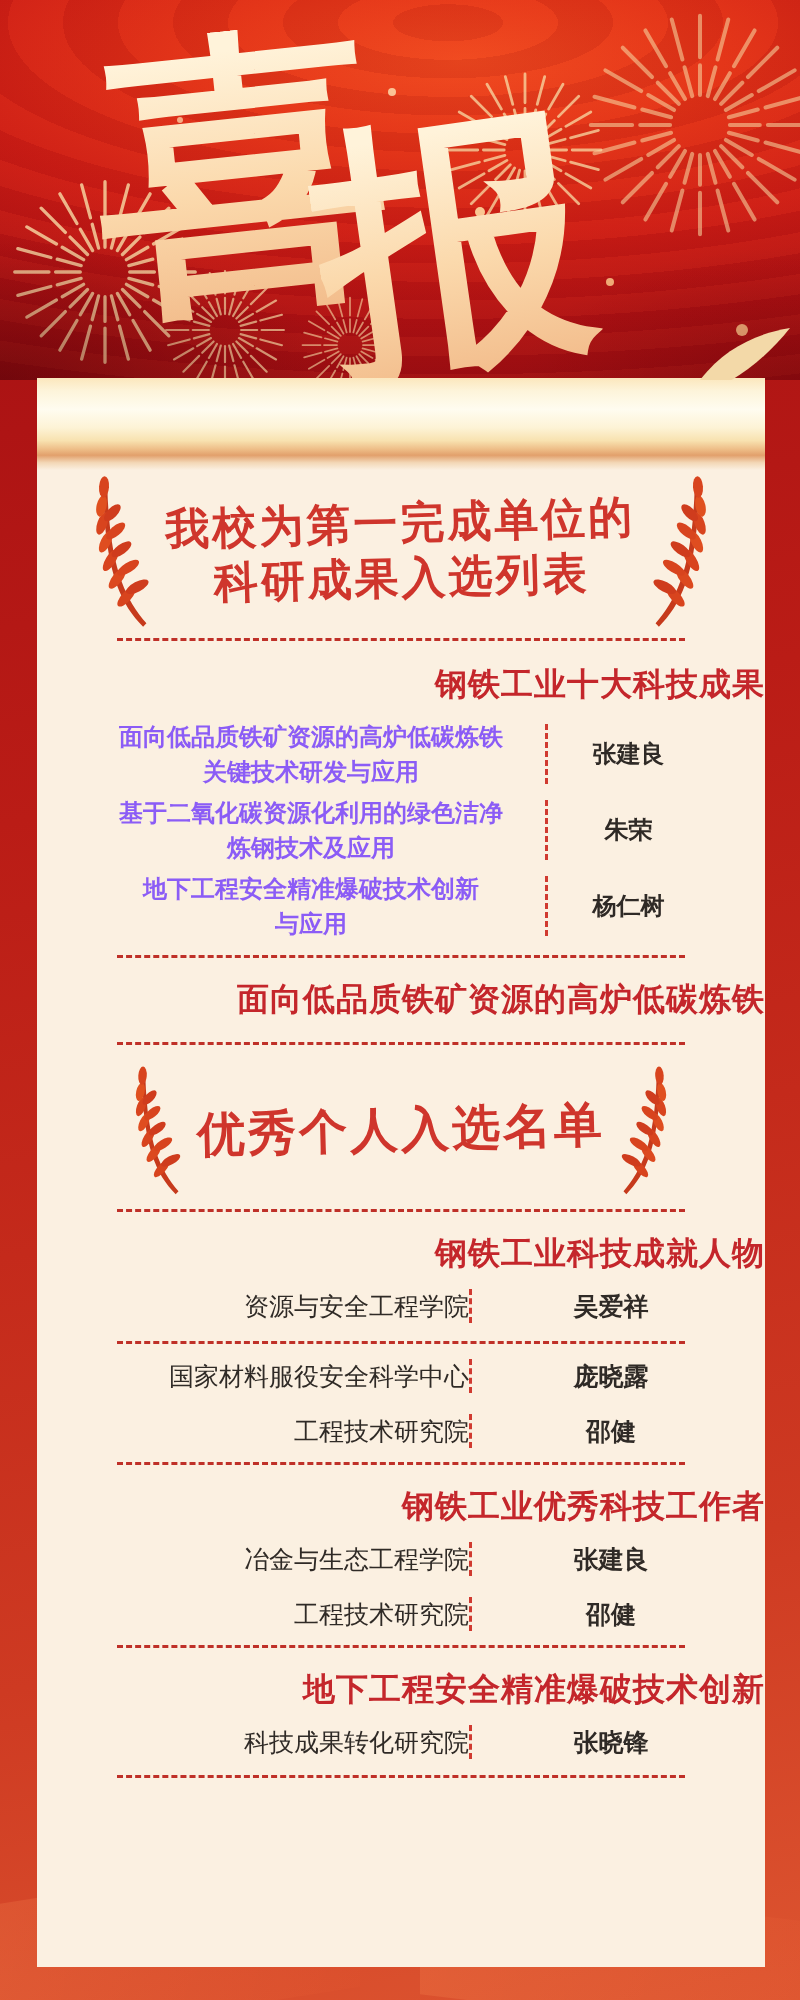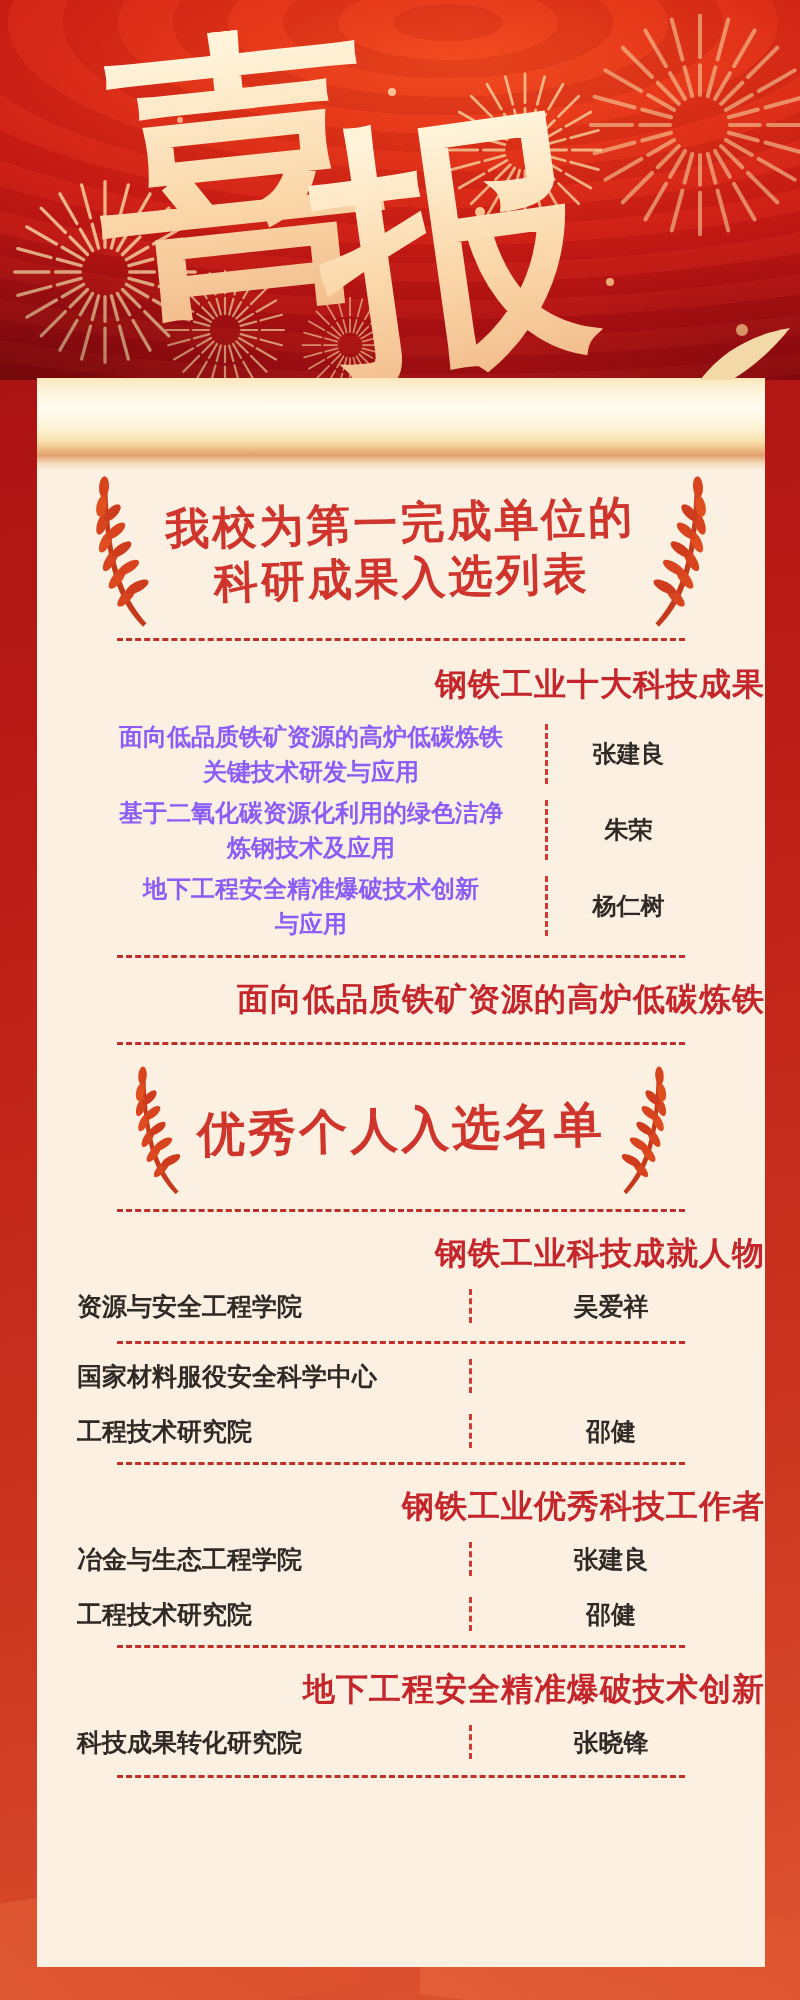--- a/index.html
+++ b/index.html
@@ -65,21 +65,21 @@
   .award-row{display:flex;align-items:center;margin:14px 56px 0 40px;}
   .award-row.tight{margin-top:6px;}
   .award-title{
     flex:0 0 468px;text-align:center;color:#8b5cf6;font-size:24px;line-height:35px;
     white-space:pre-line;font-weight:700;
   }
   .v-dash{border-left:3px dashed #d03a30;align-self:stretch;margin:5px 0;}
   .award-name{flex:1;text-align:center;color:#2f2a26;font-size:24px;font-weight:700;}
   
   .person-row{display:flex;align-items:center;margin:9px 56px 0 40px;}
-  .person-org{flex:0 0 392px;text-align:left;color:#2f2a26;font-size:25px;line-height:46px;font-weight:700;}
+  .person-org{flex:0 0 392px;text-align:right;color:#2f2a26;font-size:25px;line-height:46px;font-weight:400;}
   .person-row .v-dash{margin:6px 0;}
   .person-name{flex:1;text-align:center;color:#2f2a26;font-size:25px;font-weight:700;padding-left:41px;}
   
   .streak{position:absolute;z-index:1;background:linear-gradient(100deg,rgba(255,150,90,.22),rgba(255,100,50,.05));}
   .s1{left:-60px;top:1880px;width:420px;height:140px;transform:skewY(-9deg);}
   .s2{left:420px;top:1900px;width:420px;height:120px;transform:skewY(7deg);}
 </style>
 </head>
 <body>
 
@@ -217,20 +217,21 @@
       <div class="person-org">资源与安全工程学院</div>
       <div class="v-dash"></div>
       <div class="person-name">吴爱祥</div>
     </div>
 
     <hr class="hr-dash hr5">
 
     <div class="person-row">
       <div class="person-org">国家材料服役安全科学中心</div>
       <div class="v-dash"></div>
+      <div class="person-name">庞晓露</div>
     </div>
     <div class="person-row">
       <div class="person-org">工程技术研究院</div>
       <div class="v-dash"></div>
       <div class="person-name">邵健</div>
     </div>
 
     <hr class="hr-dash hr6">
 
     <div class="sec-heading">钢铁工业优秀科技工作者</div>

